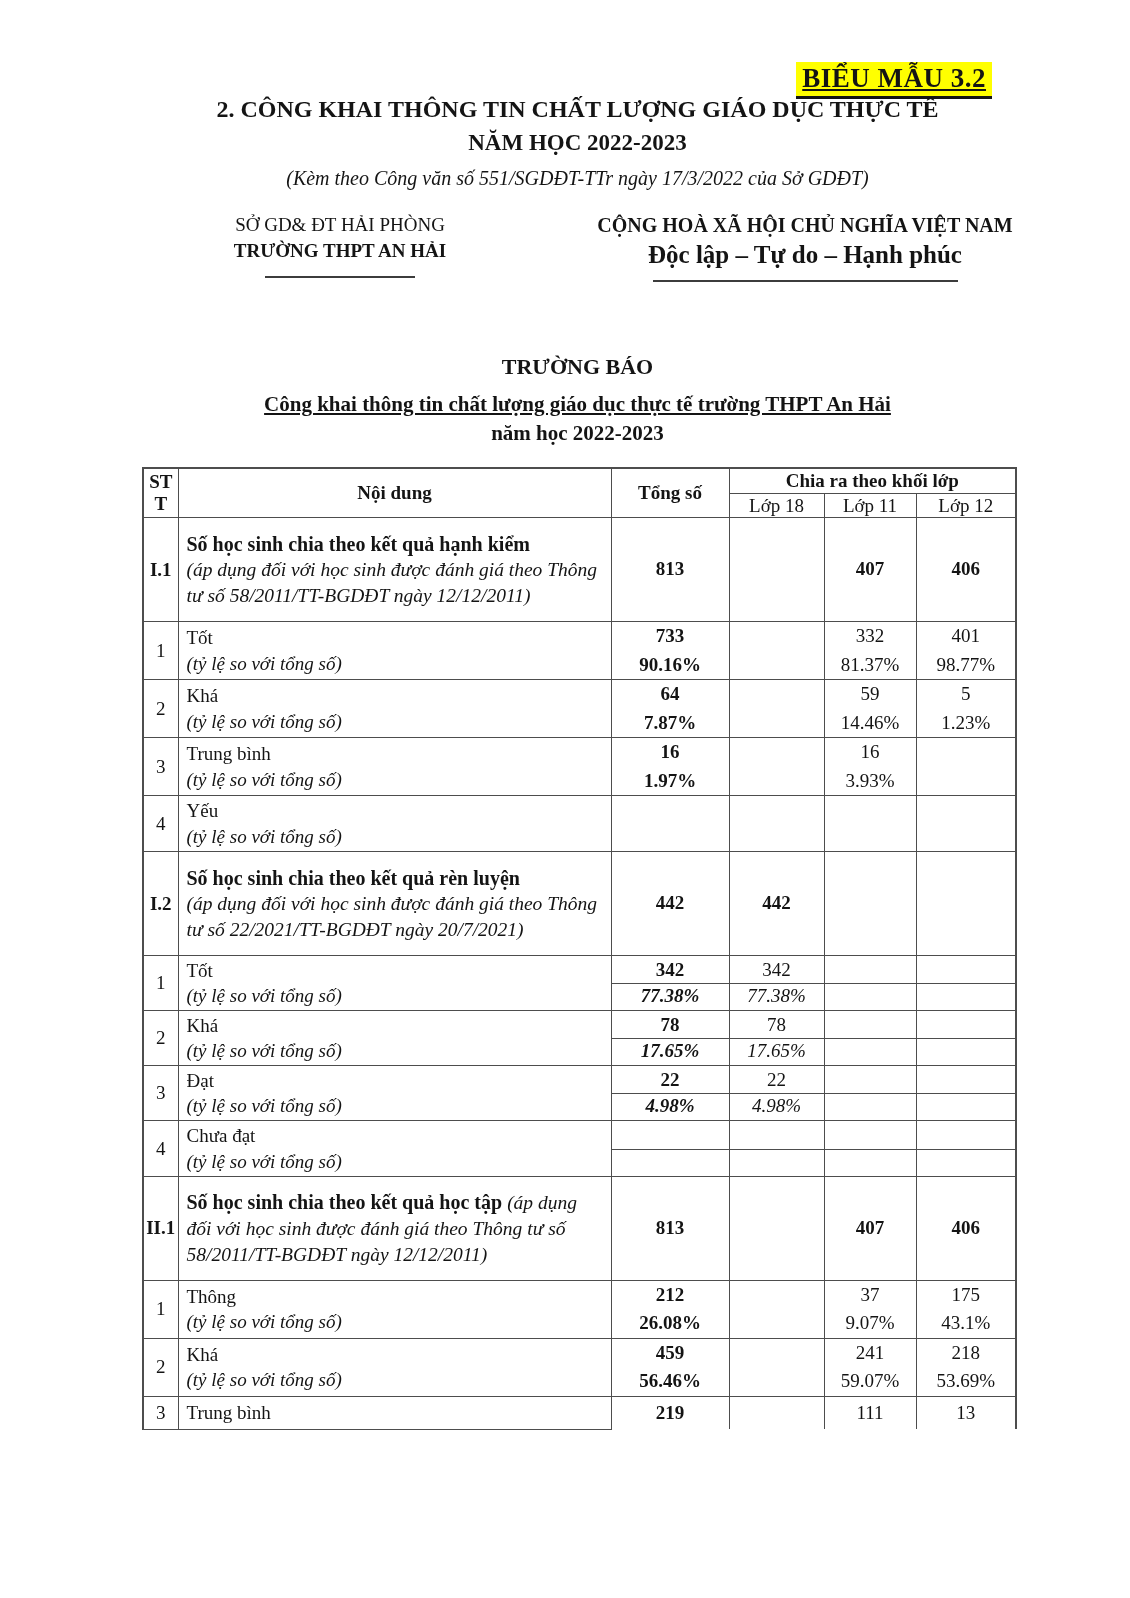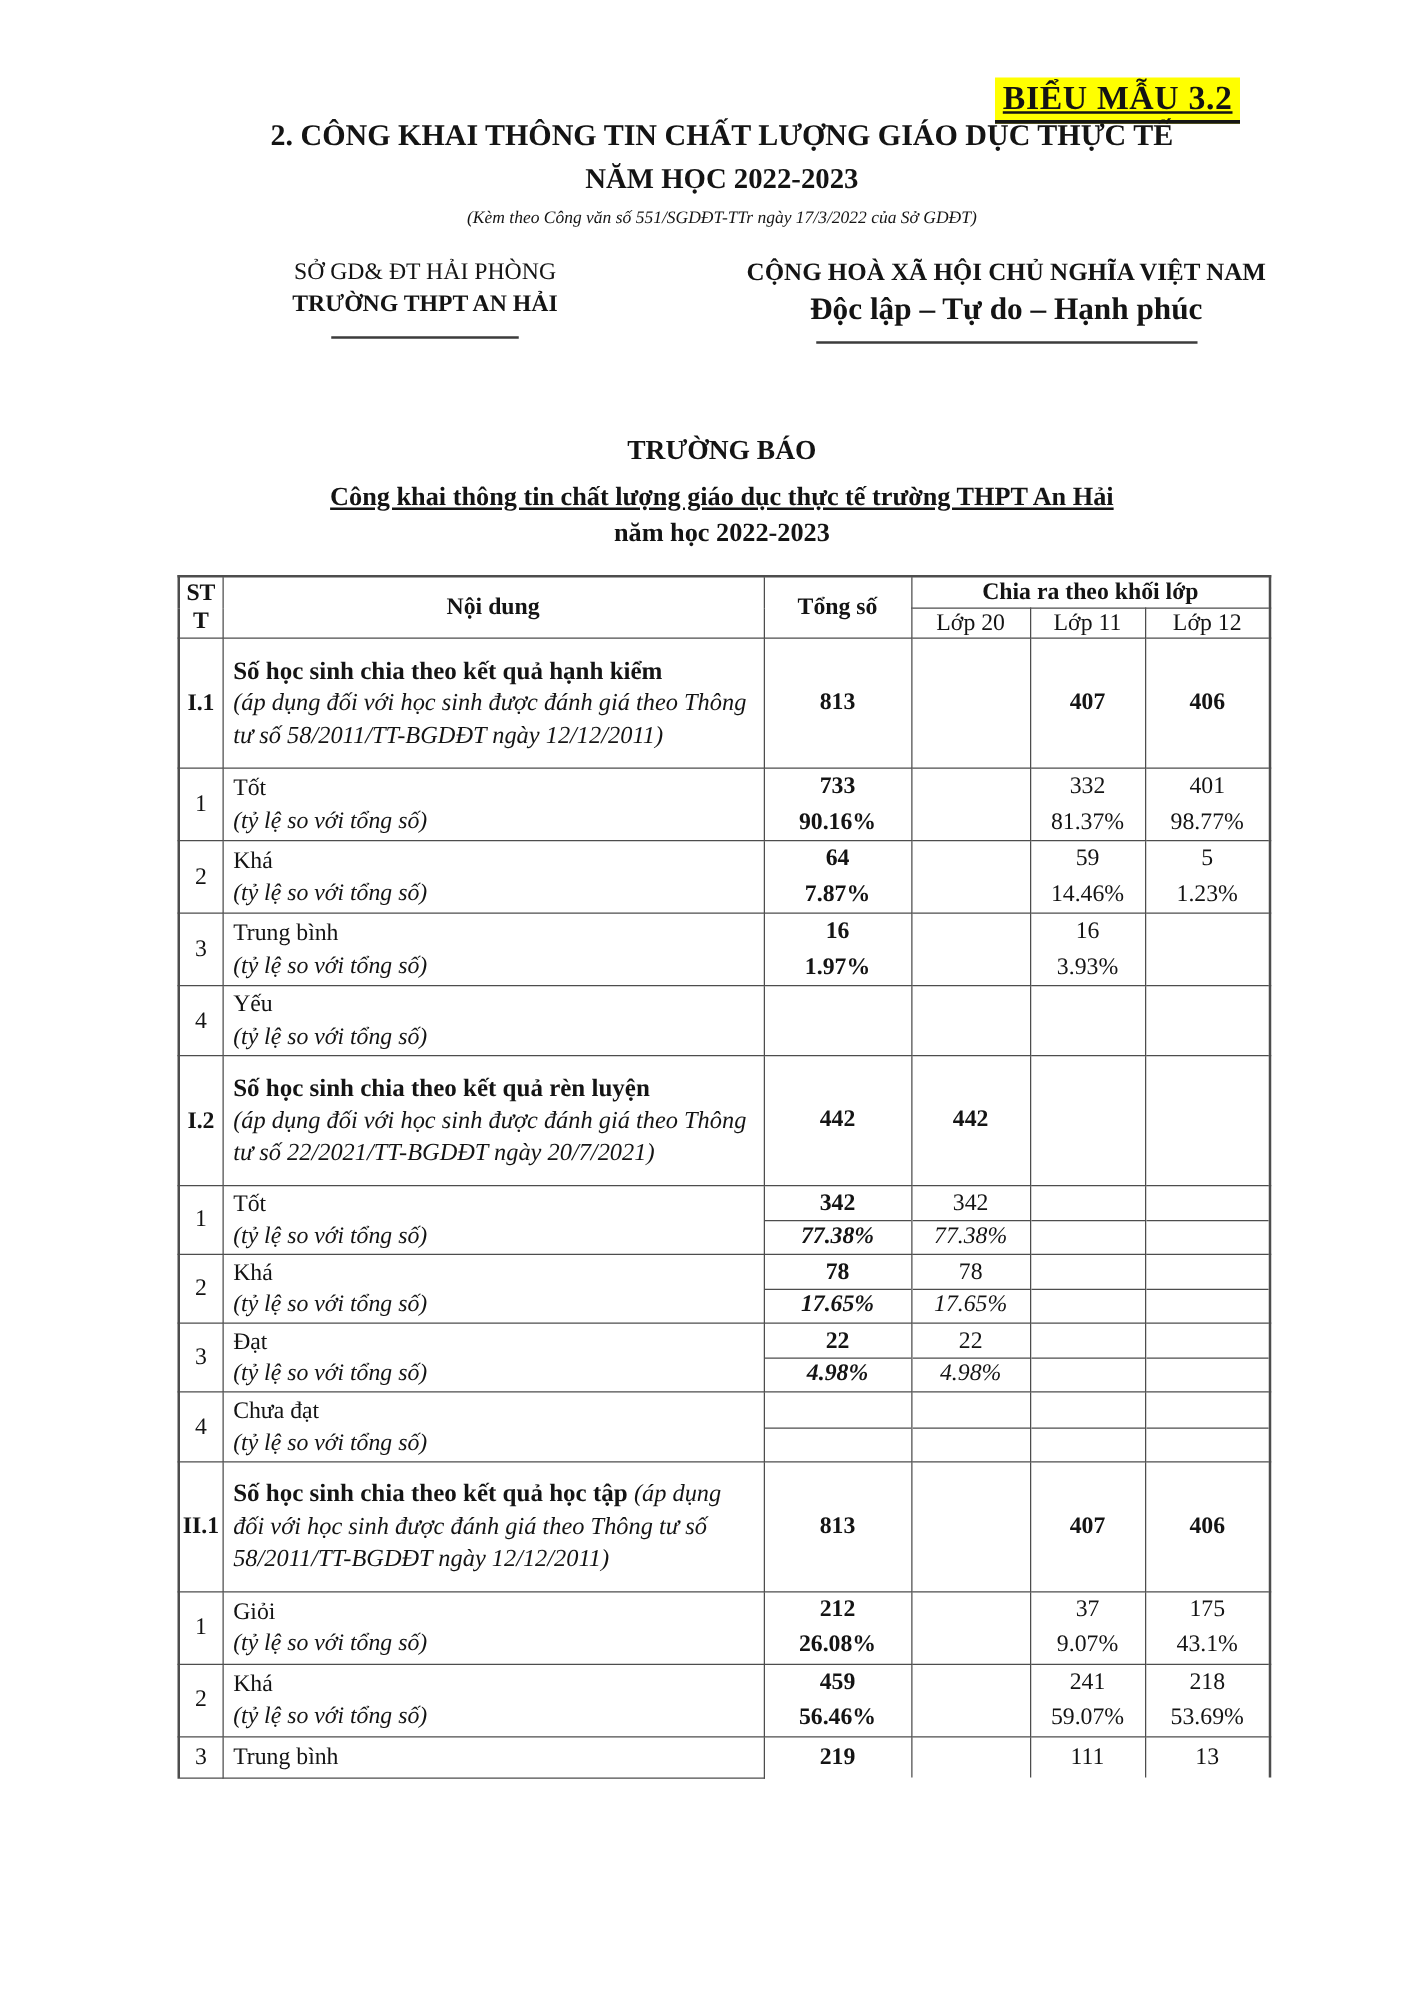--- a/index.html
+++ b/index.html
@@ -30,21 +30,21 @@
   }
   .content {
     position: absolute;
     left: 140px;
     top: 0;
     width: 875px;
   }
   .title-block { margin-top: 96px; text-align: center; }
   .title-line1 { font-size: 24px; font-weight: bold; }
   .title-line2 { font-size: 23px; font-weight: bold; margin-top: 7px; }
-  .title-line3 { font-size: 14px; font-style: italic; margin-top: 11px; }
+  .title-line3 { font-size: 20px; font-style: italic; margin-top: 11px; }
 
   .letterhead { position: relative; height: 106px; margin-top: 24px; }
   .lh-left  { position: absolute; left: 20px;  top: 0; width: 360px; text-align: center; }
   .lh-right { position: absolute; left: 455px; top: 0; width: 420px; text-align: center; }
   .lh-dept   { font-size: 19px; }
   .lh-school { font-size: 19px; font-weight: bold; margin-top: 4px; }
   .lh-motto1 { font-size: 20px; font-weight: bold; }
   .lh-motto2 { font-size: 25px; font-weight: bold; margin-top: 4px; }
   .rule { height: 0; border-top: 2px solid #3c3c3c; margin: 14px auto 0 auto; }
   .rule-left  { width: 150px; }
@@ -140,21 +140,21 @@
         <tr>
           <th class="hdr" rowspan="2">
             <span class="blk">ST</span>
             <span class="blk">T</span>
           </th>
           <th class="hdr" rowspan="2">Nội dung</th>
           <th class="hdr" rowspan="2">Tổng số</th>
           <th class="hdr" colspan="3">Chia ra theo khối lớp</th>
         </tr>
         <tr>
-          <th class="hdr-sub">Lớp 20</th>
+          <th class="hdr-sub">Lớp 18</th>
           <th class="hdr-sub">Lớp 11</th>
           <th class="hdr-sub">Lớp 12</th>
         </tr>
       </thead>
       <tbody>
           <tr class="row-section">
             <td class="stt b">I.1</td>
             <td class="lbl"><span class="b blk">Số học sinh chia theo kết quả hạnh kiểm</span><span class="i">(áp dụng đối với học sinh được đánh giá theo Thông tư số 58/2011/TT-BGDĐT ngày 12/12/2011)</span></td>
             <td class="val b">813</td>
             <td class="val b"></td>
@@ -357,21 +357,21 @@
             <td class="stt b">II.1</td>
             <td class="lbl"><span class="b">Số học sinh chia theo kết quả học tập </span><span class="i">(áp dụng đối với học sinh được đánh giá theo Thông tư số 58/2011/TT-BGDĐT ngày 12/12/2011)</span></td>
             <td class="val b">813</td>
             <td class="val b"></td>
             <td class="val b">407</td>
             <td class="val b">406</td>
           </tr>
           <tr class="row-stacked">
             <td class="stt">1</td>
             <td class="lbl">
-              <div>Giỏi</div>
+              <div>Thông</div>
               <div class="i">(tỷ lệ so với tổng số)</div>
             </td>
             <td class="val b">
               <div>212</div>
               <div>26.08%</div>
             </td>
             <td class="val">
               <div></div>
               <div></div>
             </td>

